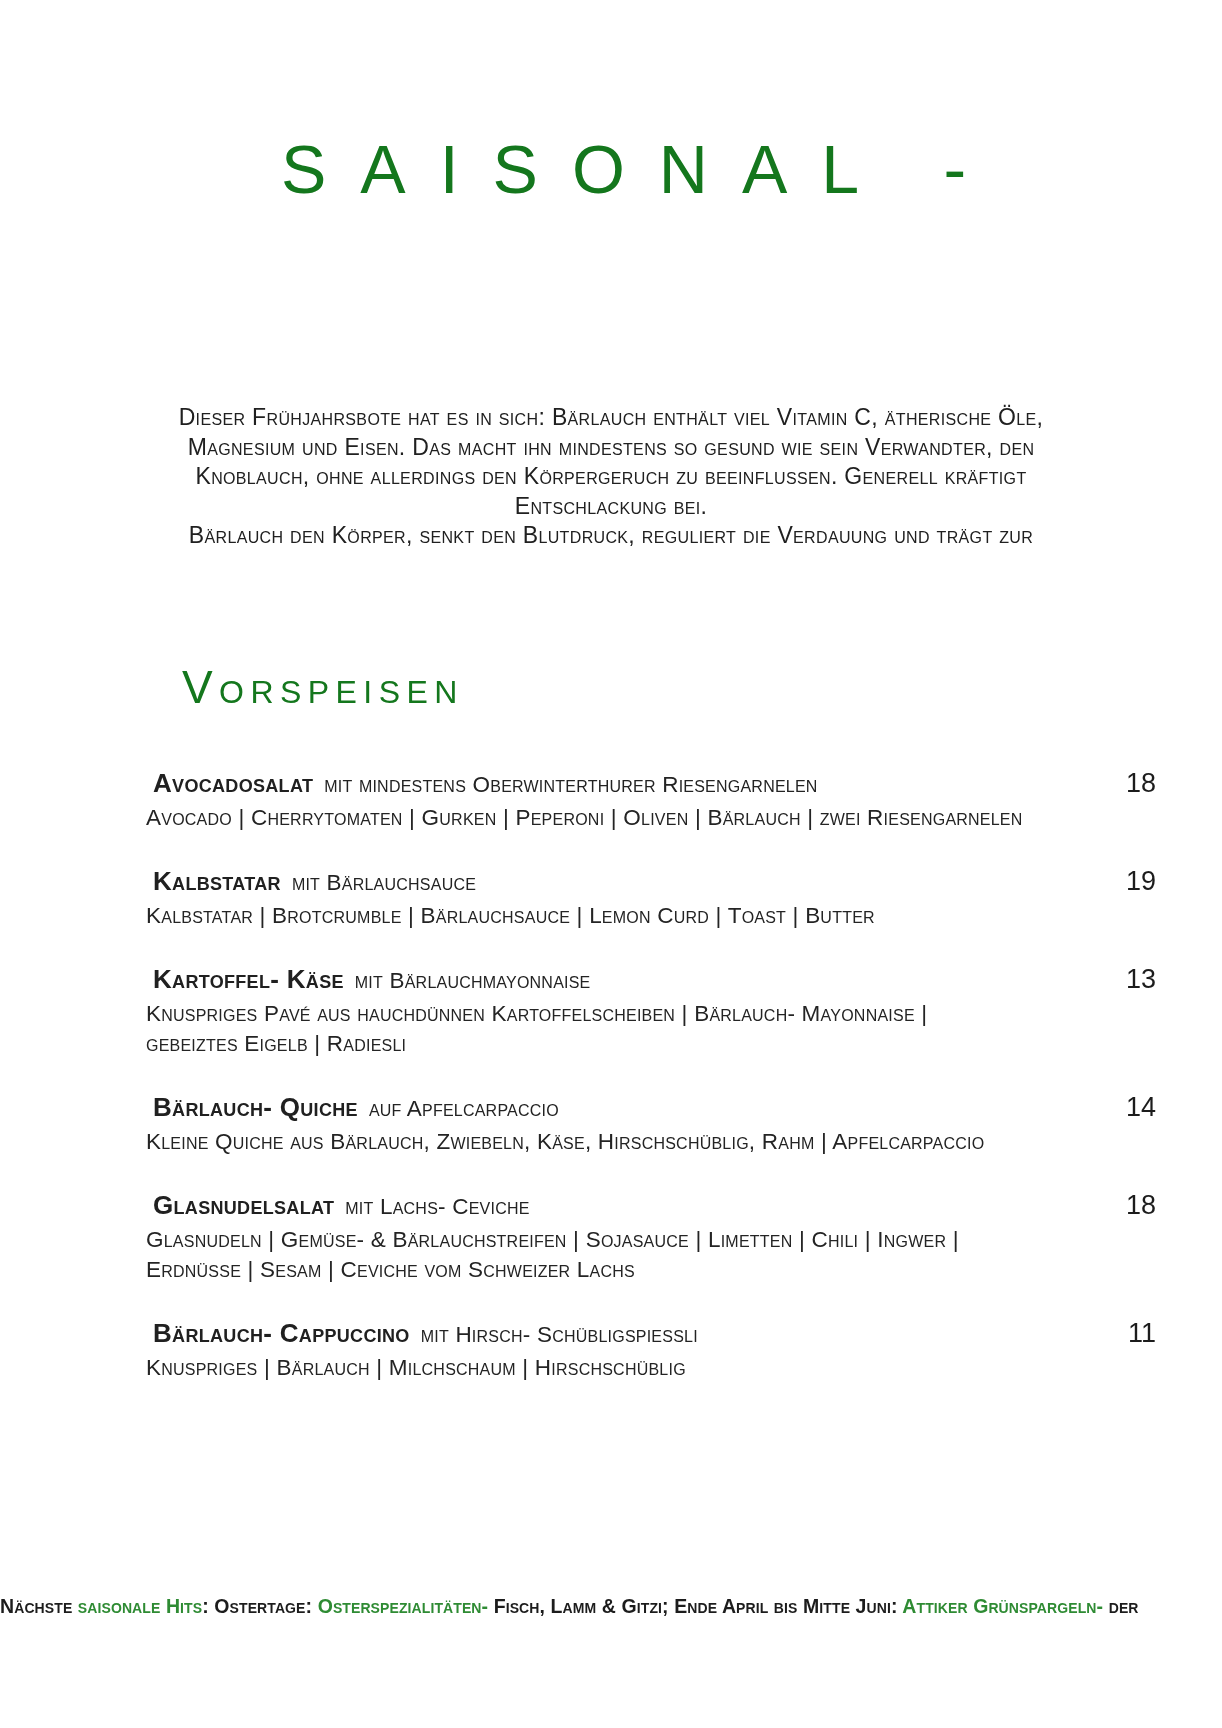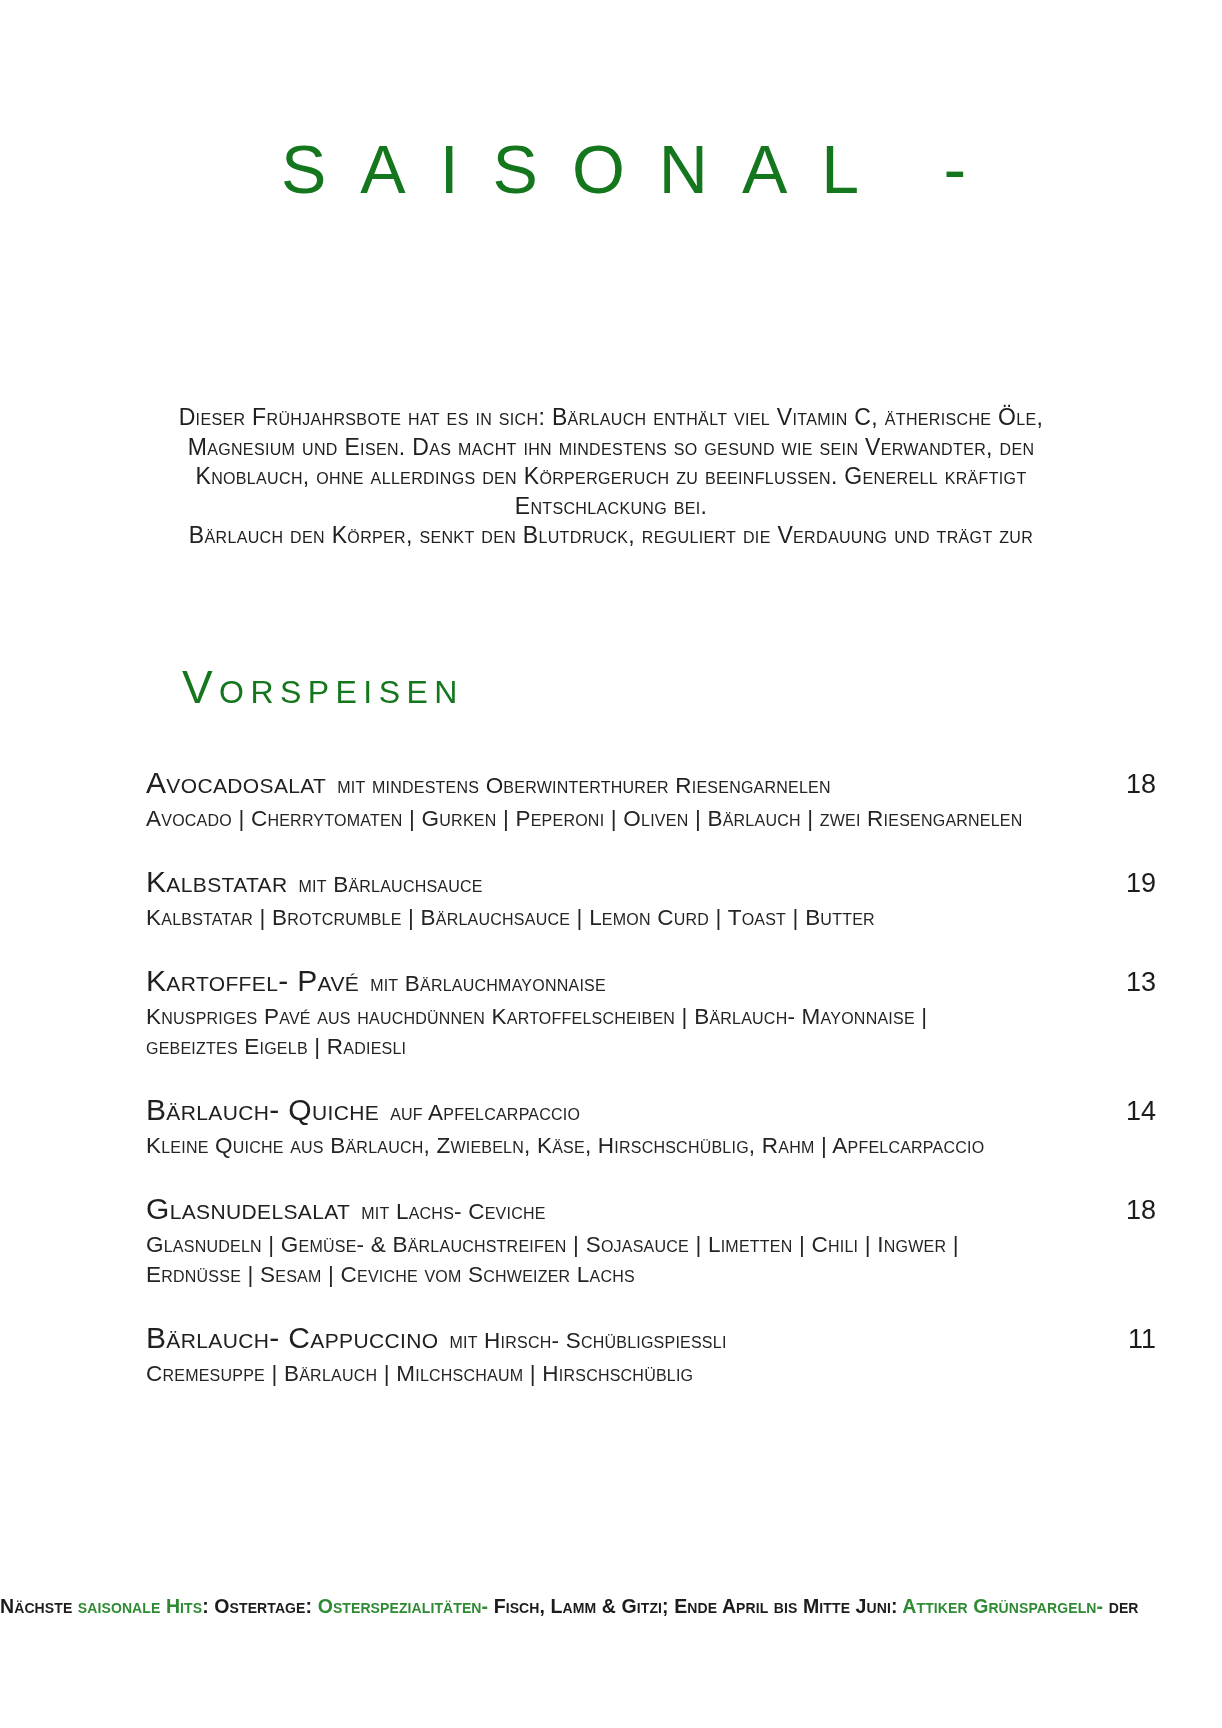--- a/index.html
+++ b/index.html
@@ -29,22 +29,23 @@
     letter-spacing:0.14em;color:var(--heading-green);font-weight:500;margin-left:36px;
   }
   .dishes{
     position:absolute;top:765px;left:146px;width:1010px;
   }
   .dish{margin-bottom:30px;}
   .dish-head{
     display:flex;align-items:baseline;line-height:36px;white-space:nowrap;
   }
   .dish-name{
-    font-weight:normal;font-size:30px;font-variant:small-caps;
+    font-weight:bold;font-size:26px;font-variant:small-caps;
     letter-spacing:0.012em;
+    margin-left:7px;
   }
   .dish-sub{
     font-size:22.5px;font-variant:small-caps;margin-left:11px;
     letter-spacing:0.01em;color:#232323;
   }
   .dish-price{
     margin-left:auto;font-size:27px;color:#1c1c1c;
   }
   .dish-desc{
     font-size:22.5px;line-height:30px;font-variant:small-caps;
@@ -88,21 +89,21 @@
     <div class="dish-head">
       <span class="dish-name">Kalbstatar</span>
       <span class="dish-sub">mit Bärlauchsauce</span>
       <span class="dish-price">19</span>
     </div>
     <div class="dish-desc">Kalbstatar | Brotcrumble | Bärlauchsauce | Lemon Curd | Toast | Butter</div>
   </div>
 
   <div class="dish">
     <div class="dish-head">
-      <span class="dish-name">Kartoffel- Pavé</span>
+      <span class="dish-name">Kartoffel- Käse</span>
       <span class="dish-sub">mit Bärlauchmayonnaise</span>
       <span class="dish-price">13</span>
     </div>
     <div class="dish-desc">Knuspriges Pavé aus hauchdünnen Kartoffelscheiben | Bärlauch- Mayonnaise |</div>
     <div class="dish-desc">gebeiztes Eigelb | Radiesli</div>
   </div>
 
   <div class="dish">
     <div class="dish-head">
       <span class="dish-name">Bärlauch- Quiche</span>
@@ -121,20 +122,20 @@
     <div class="dish-desc">Glasnudeln | Gemüse- &amp; Bärlauchstreifen | Sojasauce | Limetten | Chili | Ingwer |</div>
     <div class="dish-desc">Erdnüsse | Sesam | Ceviche vom Schweizer Lachs</div>
   </div>
 
   <div class="dish">
     <div class="dish-head">
       <span class="dish-name">Bärlauch- Cappuccino</span>
       <span class="dish-sub">mit Hirsch- Schübligspiessli</span>
       <span class="dish-price">11</span>
     </div>
-    <div class="dish-desc">Cremesuppe | Bärlauch | Milchschaum | Hirschschüblig</div>
+    <div class="dish-desc">Knuspriges | Bärlauch | Milchschaum | Hirschschüblig</div>
   </div>
 
 </div>
 
 <div class="page-footer">
   <span>Nächste </span><span class="fg">saisonale Hits</span><span>: Ostertage: </span><span class="fg">Osterspezialitäten-</span><span> Fisch, Lamm &amp; Gitzi; Ende April bis Mitte Juni: </span><span class="fg">Attiker Grünspargeln-</span><span> der</span>
 </div>
 
 </body></html>

